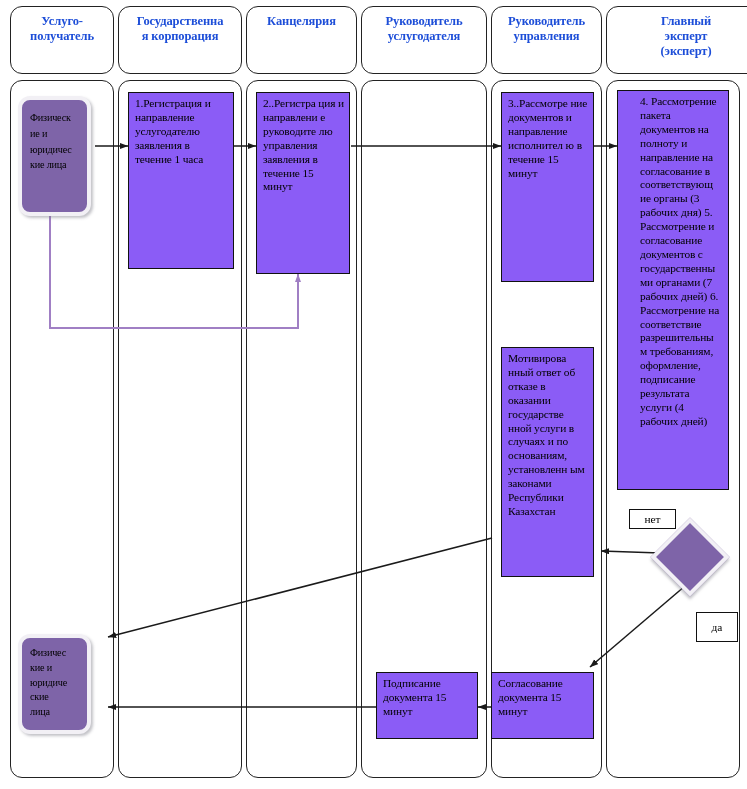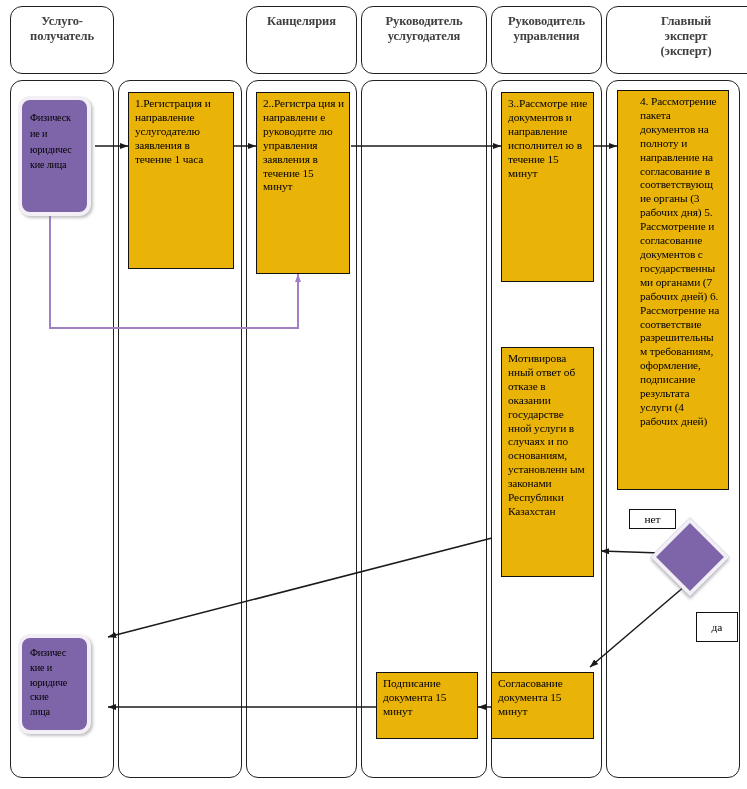--- a/index.html
+++ b/index.html
@@ -25,36 +25,36 @@
     display: flex;
     align-items: flex-start;
     justify-content: center;
     padding-top: 7px;
     text-align: center;
   }
   .lane-header-label {
     font-size: 12.5px;
     font-weight: bold;
     line-height: 1.18;
-    color: #404040;
+    color: #1d4ed8;
     letter-spacing: -0.1px;
   }
   .lane-body {
     position: absolute;
     box-sizing: border-box;
     border: 1.6px solid #222222;
     border-radius: 12px;
     background: #ffffff;
   }
   
   .pbox {
     position: absolute;
     box-sizing: border-box;
     border: 1.6px solid #111111;
-    background: #eab308;
+    background: #8b5cf6;
     padding: 4px 5px 3px 6px;
     font-size: 11.4px;
     line-height: 1.22;
     color: #000000;
     text-align: left;
     overflow: hidden;
     letter-spacing: -0.15px;
   }
   
   .terminator {
@@ -111,20 +111,26 @@
 
 <div id="canvas">
 
   <div class="lane-header" style="left:10px; top:6px; width:104px; height:68px;">
     <div class="lane-header-label">
       <span>Услуго-</span><br>
       <span>получатель</span>
     </div>
   </div>
 
+  <div class="lane-header" style="left:118px; top:6px; width:124px; height:68px;">
+    <div class="lane-header-label">
+      <span>Государственна</span><br>
+      <span>я корпорация</span>
+    </div>
+  </div>
 
   <div class="lane-header" style="left:246px; top:6px; width:111px; height:68px;">
     <div class="lane-header-label">
       <span>Канцелярия</span>
     </div>
   </div>
 
   <div class="lane-header" style="left:361px; top:6px; width:126px; height:68px;">
     <div class="lane-header-label">
       <span>Руководитель</span><br>

